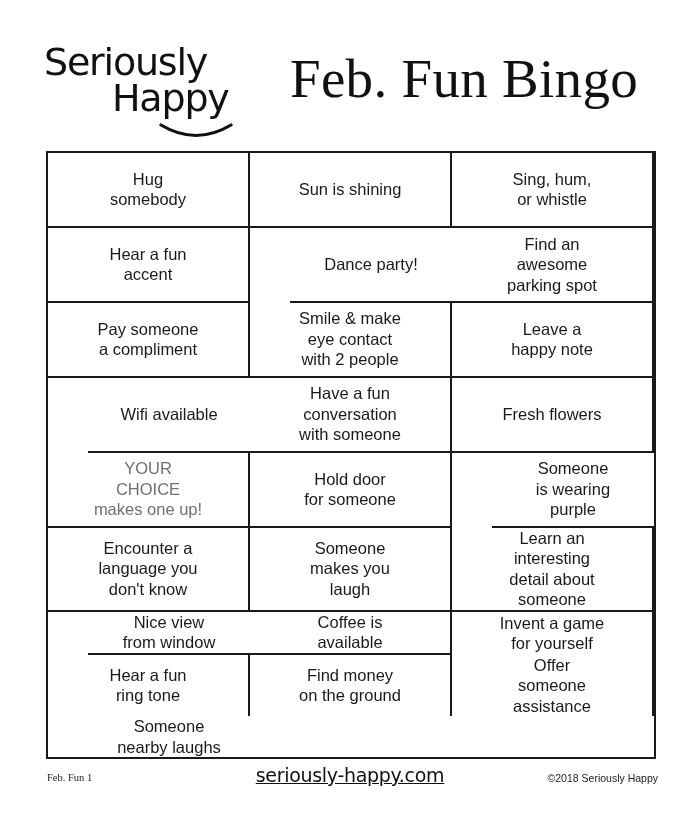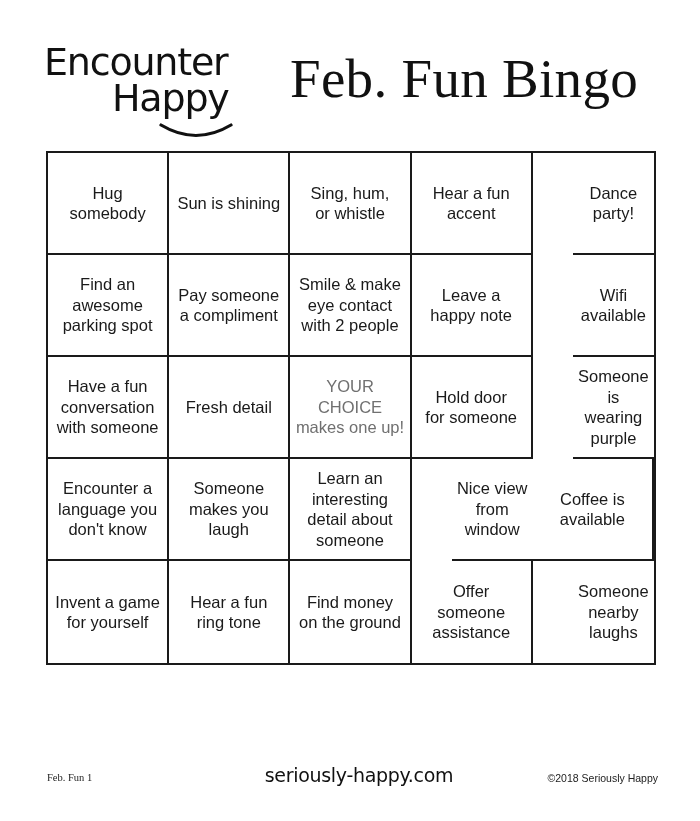--- a/index.html
+++ b/index.html
@@ -5,39 +5,39 @@
   html, body { margin: 0; padding: 0; background: #ffffff; }
   body { width: 700px; height: 821px; position: relative; overflow: hidden; font-family: "DejaVu Sans", sans-serif; color: #111; }
 
   .logo { position: absolute; left: 44px; top: 40px; width: 200px; height: 100px; }
   .logo-line1 { position: absolute; left: 0; top: 0; font-family: "DejaVu Sans", sans-serif; font-size: 38px; letter-spacing: -1.2px; line-height: 44px; color: #111; }
   .logo-line2 { position: absolute; left: 68px; top: 36px; font-family: "DejaVu Sans", sans-serif; font-size: 38px; letter-spacing: -1.2px; line-height: 44px; color: #111; }
   .logo-smile { position: absolute; left: 114px; top: 82px; width: 76px; height: 16px; }
 
   .title { position: absolute; left: 290px; top: 44px; font-family: "Liberation Serif", "DejaVu Serif", serif; font-size: 55px; line-height: 70px; color: #111; white-space: nowrap; letter-spacing: 0.3px; }
 
-  .grid { position: absolute; left: 46px; top: 151px; width: 610px; height: 514px; display: grid;
-    grid-template-columns: repeat(5, 1fr); grid-template-rows: repeat(5, 1fr);
+  .grid { position: absolute; left: 46px; top: 151px; width: 610px; height: 608px; display: grid;
+    grid-template-columns: repeat(3, 1fr); grid-template-rows: repeat(5, 1fr);
     border: 2px solid #1a1a1a; box-sizing: border-box; }
   .cell { border-right: 2px solid #1a1a1a; border-bottom: 2px solid #1a1a1a; display: flex; align-items: center; justify-content: center; text-align: center; box-sizing: border-box; padding: 0 4px; cursor: pointer; }
   .cell.col-4 { border-right: none; margin-left: 40px; }
   .cell.row-4 { border-bottom: none; }
   .cell-text { font-family: "Liberation Sans", "DejaVu Sans", sans-serif; font-size: 16.5px; line-height: 20.5px; color: #1a1a1a; white-space: pre-line; }
   .cell.free .cell-text { color: #707070; }
 
   .footer-left { position: absolute; left: 47px; top: 772px; font-family: Liberation Serif, serif; font-size: 10.5px; color: #222; }
   .footer-center { position: absolute; left: 0; width: 700px; top: 764px; text-align: center; font-family: "DejaVu Sans", sans-serif; font-size: 19px; color: #111; letter-spacing: -0.3px; }
-  .footer-center span { position: relative; left: 9px; }
+  .footer-center span { position: relative; left: 0px; text-decoration: underline; }
   .footer-right { position: absolute; right: 42px; top: 772px; font-family: "Liberation Sans", sans-serif; font-size: 10.5px; color: #222; }
 </style>
 </head>
 <body>
 
 <div class="logo">
-  <div class="logo-line1">Encounter</div>
+  <div class="logo-line1">Seriously</div>
   <div class="logo-line2">Happy</div>
   <svg class="logo-smile" viewBox="0 0 76 16">
     <path d="M3 3 Q38 24 73 3" stroke="#111" stroke-width="3.2" fill="none" stroke-linecap="round"></path>
   </svg>
 </div>
 
 <div class="title">Feb. Fun Bingo</div>
 
 <div class="grid" id="grid">
   <div class="cell row-0 col-0">
@@ -80,21 +80,21 @@
   <div class="cell row-1 col-4">
       <span class="cell-text">Wifi available</span>
     </div>
 
   <div class="cell row-2 col-0">
       <span class="cell-text">Have a fun
 conversation
 with someone</span>
     </div>
   <div class="cell row-2 col-1">
-      <span class="cell-text">Fresh detail</span>
+      <span class="cell-text">Fresh flowers</span>
     </div>
   <div class="cell row-2 col-2 free">
       <span class="cell-text">YOUR
 CHOICE
 makes one up!</span>
     </div>
   <div class="cell row-2 col-3">
       <span class="cell-text">Hold door
 for someone</span>
     </div>

